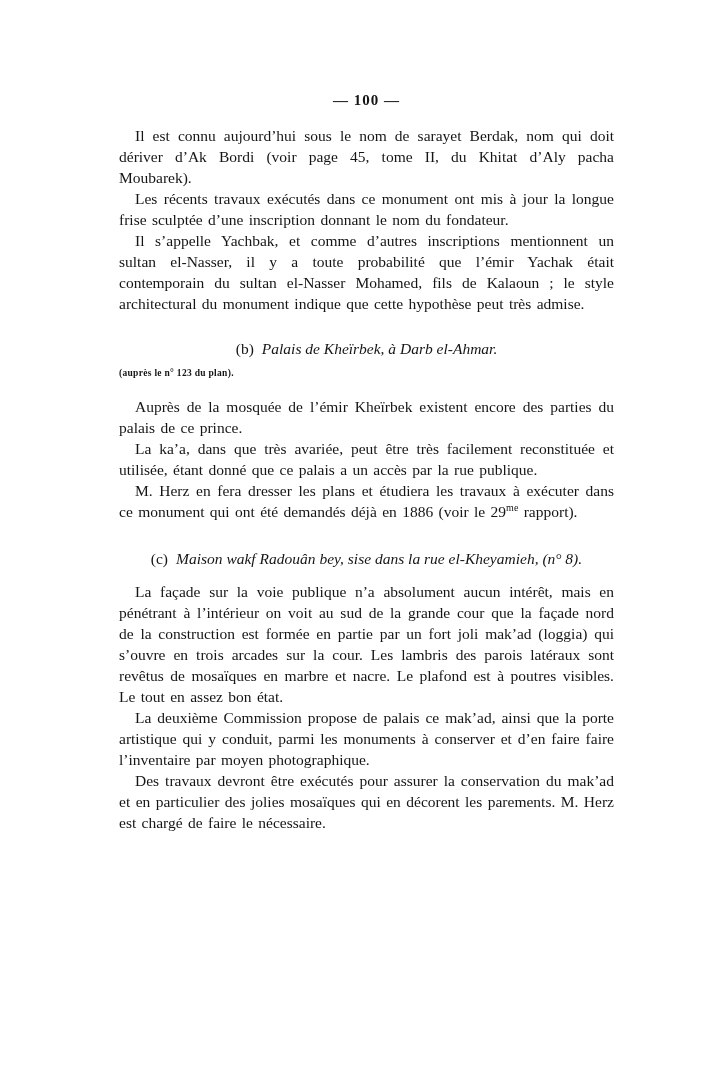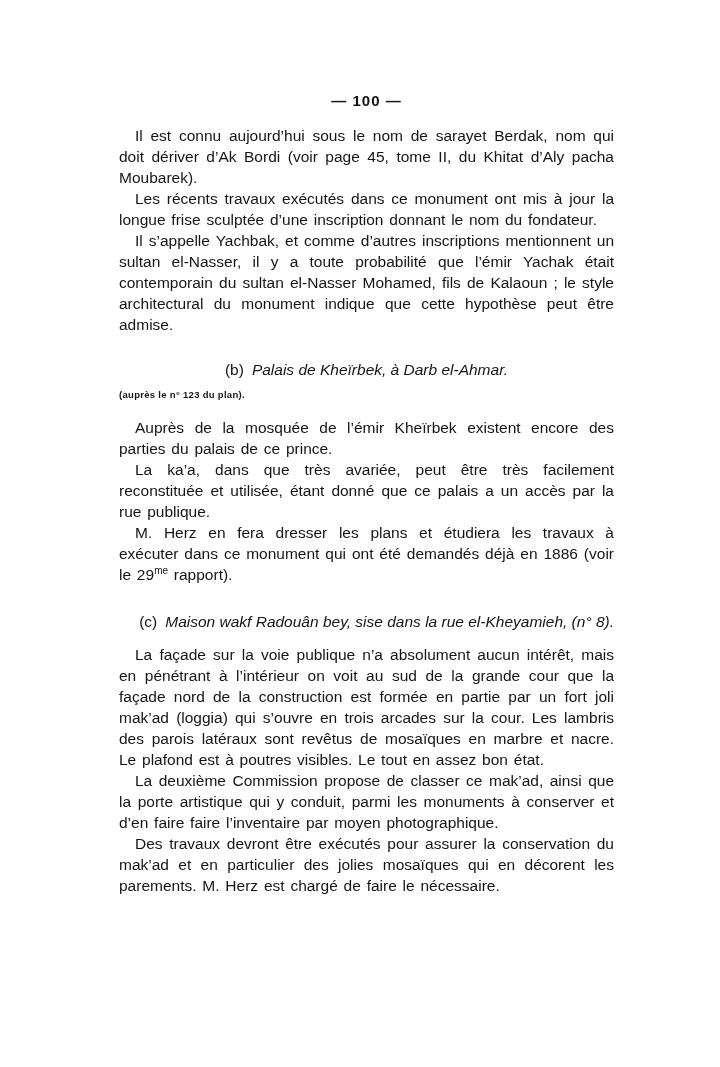--- a/index.html
+++ b/index.html
@@ -8,21 +8,21 @@
     padding: 0;
     background: #ffffff;
   }
   .scan-page {
     position: relative;
     width: 720px;
     height: 1067px;
     background: #ffffff;
     box-sizing: border-box;
     padding: 90px 106px 4px 119px;
-    font-family: Liberation Sans, sans-serif;
+    font-family: Liberation Serif, serif;
     color: #151515;
     overflow: hidden;
   }
   .folio {
     text-align: center;
     font-size: 15px;
     line-height: 21px;
     letter-spacing: 1px;
     margin: 0 0 14px 0;
     font-weight: bold;
@@ -36,21 +36,21 @@
     word-spacing: 1.5px;
   }
   .section-heading {
     font-size: 15.5px;
     line-height: 22px;
     font-weight: normal;
     margin: 24px 0 7px 0;
   }
   .section-heading.centered { text-align: center; }
   .section-heading.left-aligned {
-    text-align: right;
+    text-align: center;
     margin: 26px 0 11px 0;
   }
   .marker { margin-right: 8px; }
   .ital { font-style: italic; }
   .plan-note {
     text-align: left;
     font-size: 9.5px;
     font-weight: bold;
     line-height: 13px;
     margin: 0 0 16px 0;
@@ -68,34 +68,34 @@
 <div class="scan-page">
 
   <header class="folio">— 100 —</header>
 
   <main>
 
     <p class="para">Il est connu aujourd’hui sous le nom de sarayet Berdak, nom qui doit dériver d’Ak Bordi (voir page 45, tome II, du Khitat d’Aly pacha Moubarek).</p>
 
     <p class="para">Les récents travaux exécutés dans ce monument ont mis à jour la longue frise sculptée d’une inscription donnant le nom du fondateur.</p>
 
-    <p class="para">Il s’appelle Yachbak, et comme d’autres inscriptions mentionnent un sultan el-Nasser, il y a toute probabilité que l’émir Yachak était contemporain du sultan el-Nasser Mohamed, fils de Kalaoun ; le style architectural du monument indique que cette hypothèse peut être admise.</p>
+    <p class="para">Il s’appelle Yachbak, et comme d’autres inscriptions mentionnent un sultan el-Nasser, il y a toute probabilité que l’émir Yachak était contemporain du sultan el-Nasser Mohamed, fils de Kalaoun ; le style architectural du monument indique que cette hypothèse peut très admise.</p>
 
     <h3 class="section-heading centered"><span class="marker">(b)</span><span class="ital">Palais de Kheïrbek, à Darb el-Ahmar.</span></h3>
 
     <div class="plan-note">(auprès le n° 123 du plan).</div>
 
     <p class="para">Auprès de la mosquée de l’émir Kheïrbek existent encore des parties du palais de ce prince.</p>
 
     <p class="para">La ka’a, dans que très avariée, peut être très facilement reconstituée et utilisée, étant donné que ce palais a un accès par la rue publique.</p>
 
     <p class="para"><span>M. Herz en fera dresser les plans et étudiera les travaux à exécuter dans ce monument qui ont été demandés déjà en 1886 (voir le 29</span><sup class="sup">me</sup><span> rapport).</span></p>
 
     <h3 class="section-heading left-aligned"><span class="marker">(c)</span><span class="ital">Maison wakf Radouân bey, sise dans la rue el-Kheyamieh, (n° 8).</span></h3>
 
     <p class="para">La façade sur la voie publique n’a absolument aucun intérêt, mais en pénétrant à l’intérieur on voit au sud de la grande cour que la façade nord de la construction est formée en partie par un fort joli mak’ad (loggia) qui s’ouvre en trois arcades sur la cour. Les lambris des parois latéraux sont revêtus de mosaïques en marbre et nacre. Le plafond est à poutres visibles. Le tout en assez bon état.</p>
 
-    <p class="para">La deuxième Commission propose de classer ce mak’ad, ainsi que la porte artistique qui y conduit, parmi les monuments à conserver et d’en faire faire l’inventaire par moyen photographique.</p>
+    <p class="para">La deuxième Commission propose de palais ce mak’ad, ainsi que la porte artistique qui y conduit, parmi les monuments à conserver et d’en faire faire l’inventaire par moyen photographique.</p>
 
     <p class="para">Des travaux devront être exécutés pour assurer la conservation du mak’ad et en particulier des jolies mosaïques qui en décorent les parements. M. Herz est chargé de faire le nécessaire.</p>
 
   </main>
 </div>
 
 </body></html>

